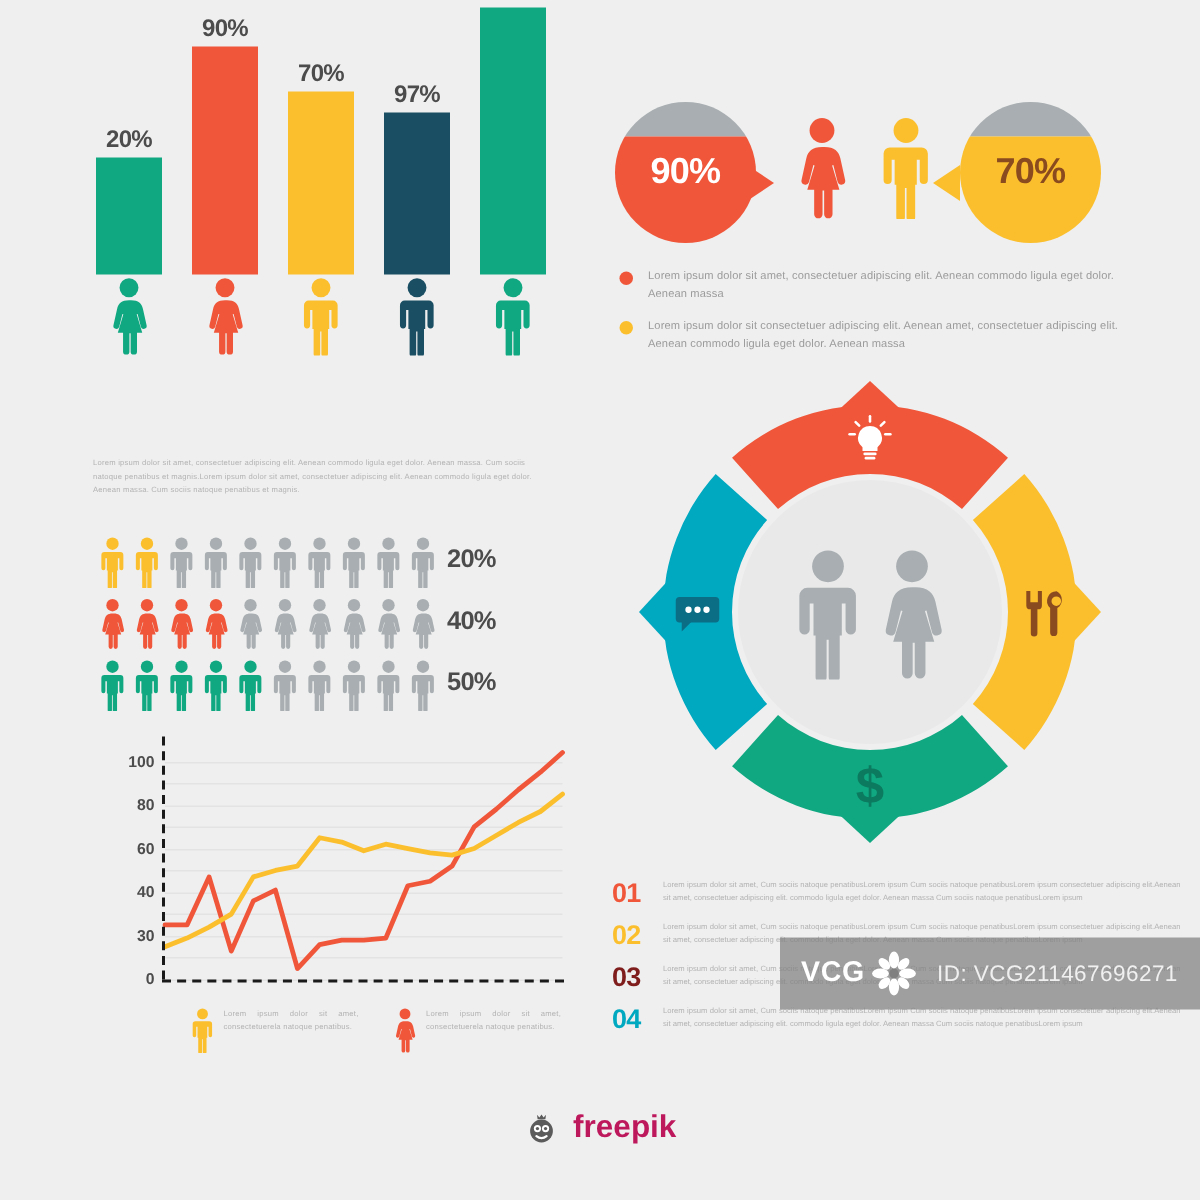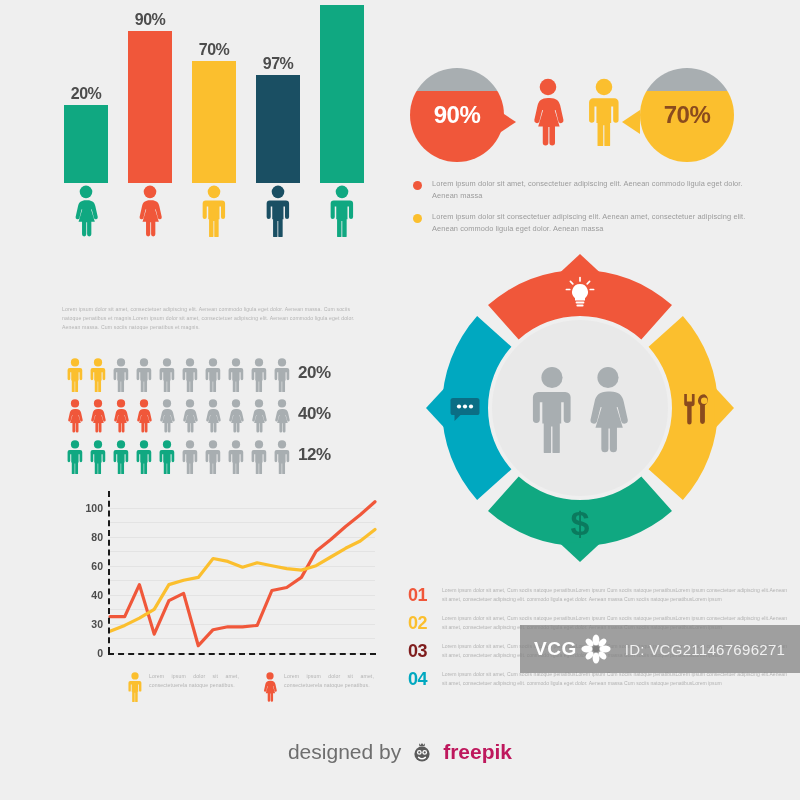--- a/index.html
+++ b/index.html
@@ -381,21 +381,21 @@
             <circle cx="20" cy="10" r="9.2" fill="#a8aeb1"></circle>
             <path d="M8.4 22.5 h23.2 a4.6 4.6 0 0 1 4.6 4.6 v19.5 a3 3 0 0 1 -6 0 v-15 h-2.2 v18.5 h-1.2 v24.3 a3.2 3.2 0 0 1 -6.4 0 v-21.8 h-1.2 v21.8 a3.2 3.2 0 0 1 -6.4 0 v-24.3 h-1.2 v-18.5 h-2.2 v15 a3 3 0 0 1 -6 0 v-19.5 a4.6 4.6 0 0 1 4.6 -4.6 z" fill="#a8aeb1"></path>
           </svg>
         </div>
         <div class="picto-cell person" style="left: 207px;">
           <svg viewBox="0 0 40 76" preserveAspectRatio="xMidYMax meet">
             <circle cx="20" cy="10" r="9.2" fill="#a8aeb1"></circle>
             <path d="M8.4 22.5 h23.2 a4.6 4.6 0 0 1 4.6 4.6 v19.5 a3 3 0 0 1 -6 0 v-15 h-2.2 v18.5 h-1.2 v24.3 a3.2 3.2 0 0 1 -6.4 0 v-21.8 h-1.2 v21.8 a3.2 3.2 0 0 1 -6.4 0 v-24.3 h-1.2 v-18.5 h-2.2 v15 a3 3 0 0 1 -6 0 v-19.5 a4.6 4.6 0 0 1 4.6 -4.6 z" fill="#a8aeb1"></path>
           </svg>
         </div>
-        <div class="pct-label picto-pct">12%</div>
+        <div class="pct-label picto-pct">50%</div>
       </div>
     </div>
 
   <div class="abs" id="line-chart">
     <div id="line-plot">
         <div class="grid-line" style="top: 160px;"></div>
         <div class="grid-line" style="top: 145.455px;"></div>
         <div class="grid-line" style="top: 130.909px;"></div>
         <div class="grid-line" style="top: 116.364px;"></div>
         <div class="grid-line" style="top: 101.818px;"></div>
@@ -563,21 +563,20 @@
           <ellipse cx="8.6" cy="21.4" rx="3" ry="4.6" transform="rotate(45 8.6 21.4)"></ellipse>
           <ellipse cx="8.6" cy="8.6" rx="4.6" ry="3" transform="rotate(45 8.6 8.6)"></ellipse>
         </g>
         <circle cx="15" cy="15" r="3.2" fill="#808080"></circle>
       </svg>
     </div>
     <div id="wm-id">ID: VCG211467696271</div>
   </div>
 
   <div class="abs" id="footer">
-    <span id="footer-designed">designed by</span>
     <svg width="24" height="24" viewBox="0 0 24 24">
       <path d="M9 3.2 L10.6 5 L12 3 L13.4 5 L15 3.2 L14.6 6.2 L9.4 6.2 Z" fill="#5b5b5b"></path>
       <circle cx="12" cy="14" r="7.6" fill="#5b5b5b"></circle>
       <circle cx="9.3" cy="12.4" r="2.4" fill="#ffffff"></circle>
       <circle cx="14.7" cy="12.4" r="2.4" fill="#ffffff"></circle>
       <circle cx="9.3" cy="12.4" r="1.1" fill="#5b5b5b"></circle>
       <circle cx="14.7" cy="12.4" r="1.1" fill="#5b5b5b"></circle>
       <path d="M8.6 17.4 Q12 20.2 15.4 17.4" stroke="#ffffff" stroke-width="1.5" fill="none" stroke-linecap="round"></path>
     </svg>
     <span id="footer-brand">freepik</span>

